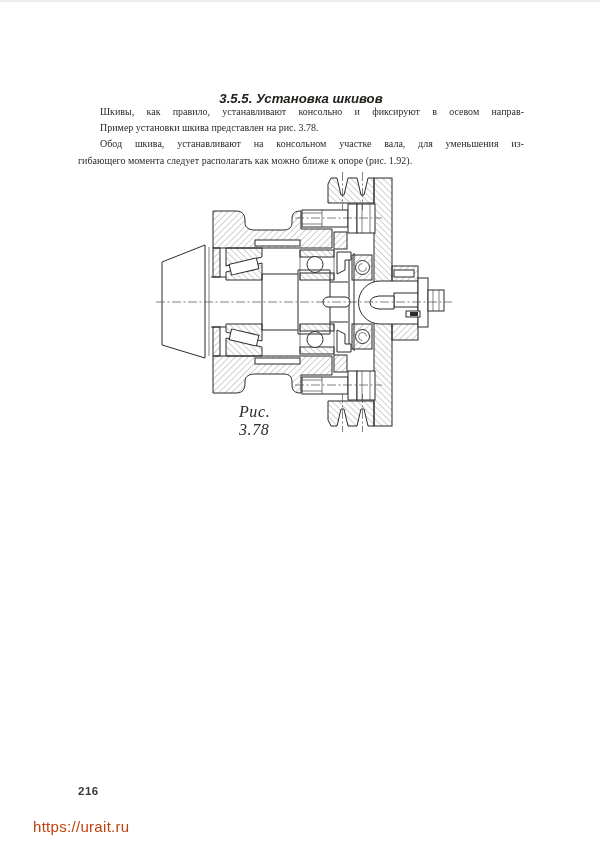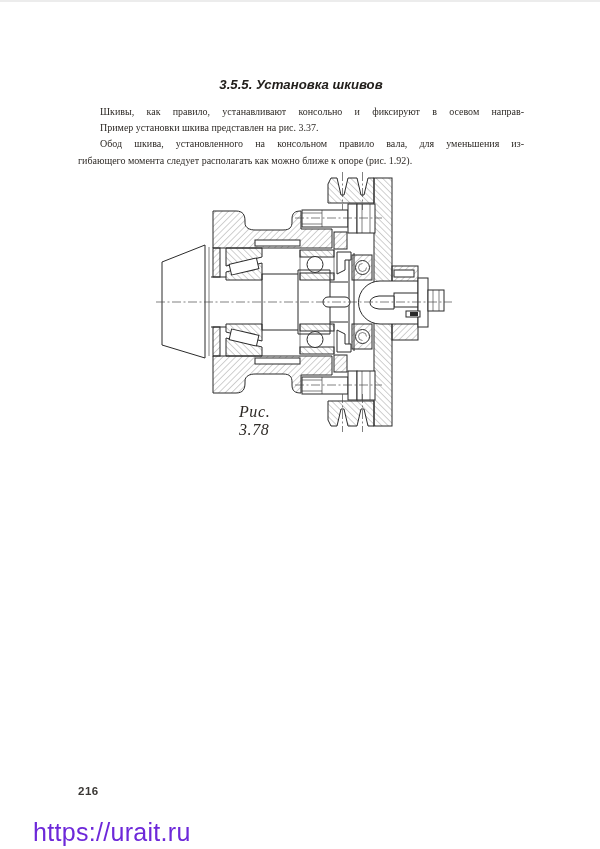--- a/index.html
+++ b/index.html
@@ -3,21 +3,21 @@
 <meta charset="utf-8">
 <style>
   html,body{margin:0;padding:0;background:#888;}
   .page{
     position:relative; width:600px; height:849px; margin:0 auto;
     background:#fff; overflow:hidden;
     font-family:"Liberation Serif", serif; color:#2e2a26;
   }
   .scan-edge{position:absolute;left:0;top:0;width:600px;height:2px;background:#ececec;}
   .heading{
-    position:absolute; left:78px; top:77px; width:446px; margin:0;
+    position:absolute; left:78px; top:91px; width:446px; margin:0;
     text-align:center;
     font-family:"Liberation Sans", sans-serif;
     font-size:13.2px; font-weight:bold; font-style:italic; color:#23201d;
   }
   .body-text{
     position:absolute; left:78px; top:104px; width:446px;
     font-size:10px; line-height:16.2px; color:#2e2a26;
   }
   .tline{white-space:nowrap;}
   .tline.indent{text-indent:22px;}
@@ -30,43 +30,43 @@
     color:#2e2a26;
   }
   .page-number{
     position:absolute; left:78px; top:785px;
     font-family:"Liberation Sans", sans-serif;
     font-size:11.5px; font-weight:bold; color:#3a3734; letter-spacing:0.5px;
   }
   .watermark{
     position:absolute; left:33px; top:818px;
     font-family:"Liberation Sans", sans-serif;
-    font-size:25px; color:#6d28d9; letter-spacing:0.3px;
+    font-size:15px; color:#c2410c; letter-spacing:0.3px;
   }
   
   .ln{stroke:#2b2b2b;stroke-width:1;fill:none;}
   .thin{stroke:#2b2b2b;stroke-width:0.6;fill:none;}
   .wh{fill:#ffffff;stroke:#2b2b2b;stroke-width:1;}
   .ha{fill:url(#h1);stroke:#2b2b2b;stroke-width:1;}
   .hb{fill:url(#h2);stroke:#2b2b2b;stroke-width:1;}
   .cl{stroke:#4a4a4a;stroke-width:0.7;fill:none;stroke-dasharray:9 2.5 2 2.5;}
   .dk{fill:#2b2b2b;stroke:none;}
 </style>
 </head>
 <body>
 
 <div class="page">
   <div class="scan-edge"></div>
 
   <h2 class="heading">3.5.5. Установка шкивов</h2>
 
   <div class="body-text">
     <div class="tline indent jlast">Шкивы, как правило, устанавливают консольно и фиксируют в осевом направ-</div>
-    <div class="tline indent">Пример установки шкива представлен на рис. 3.37.</div>
-    <div class="tline indent jlast">Обод шкива, установленного на консольном правило вала, для уменьшения из-</div>
+    <div class="tline indent">Пример установки шкива представлен на рис. 3.78.</div>
+    <div class="tline indent jlast">Обод шкива, устанавливают на консольном участке вала, для уменьшения из-</div>
     <div class="tline">гибающего момента следует располагать как можно ближе к опоре (рис. 1.92).</div>
   </div>
 
   <figure class="figure">
     <svg class="drawing" viewBox="150 170 310 266">
       <defs>
         <pattern id="h1" patternUnits="userSpaceOnUse" width="4.5" height="4.5" patternTransform="rotate(45)">
           <line x1="0" y1="0" x2="0" y2="4.5" stroke="#555555" stroke-width="0.55"></line>
         </pattern>
         <pattern id="h2" patternUnits="userSpaceOnUse" width="4.5" height="4.5" patternTransform="rotate(-45)">

